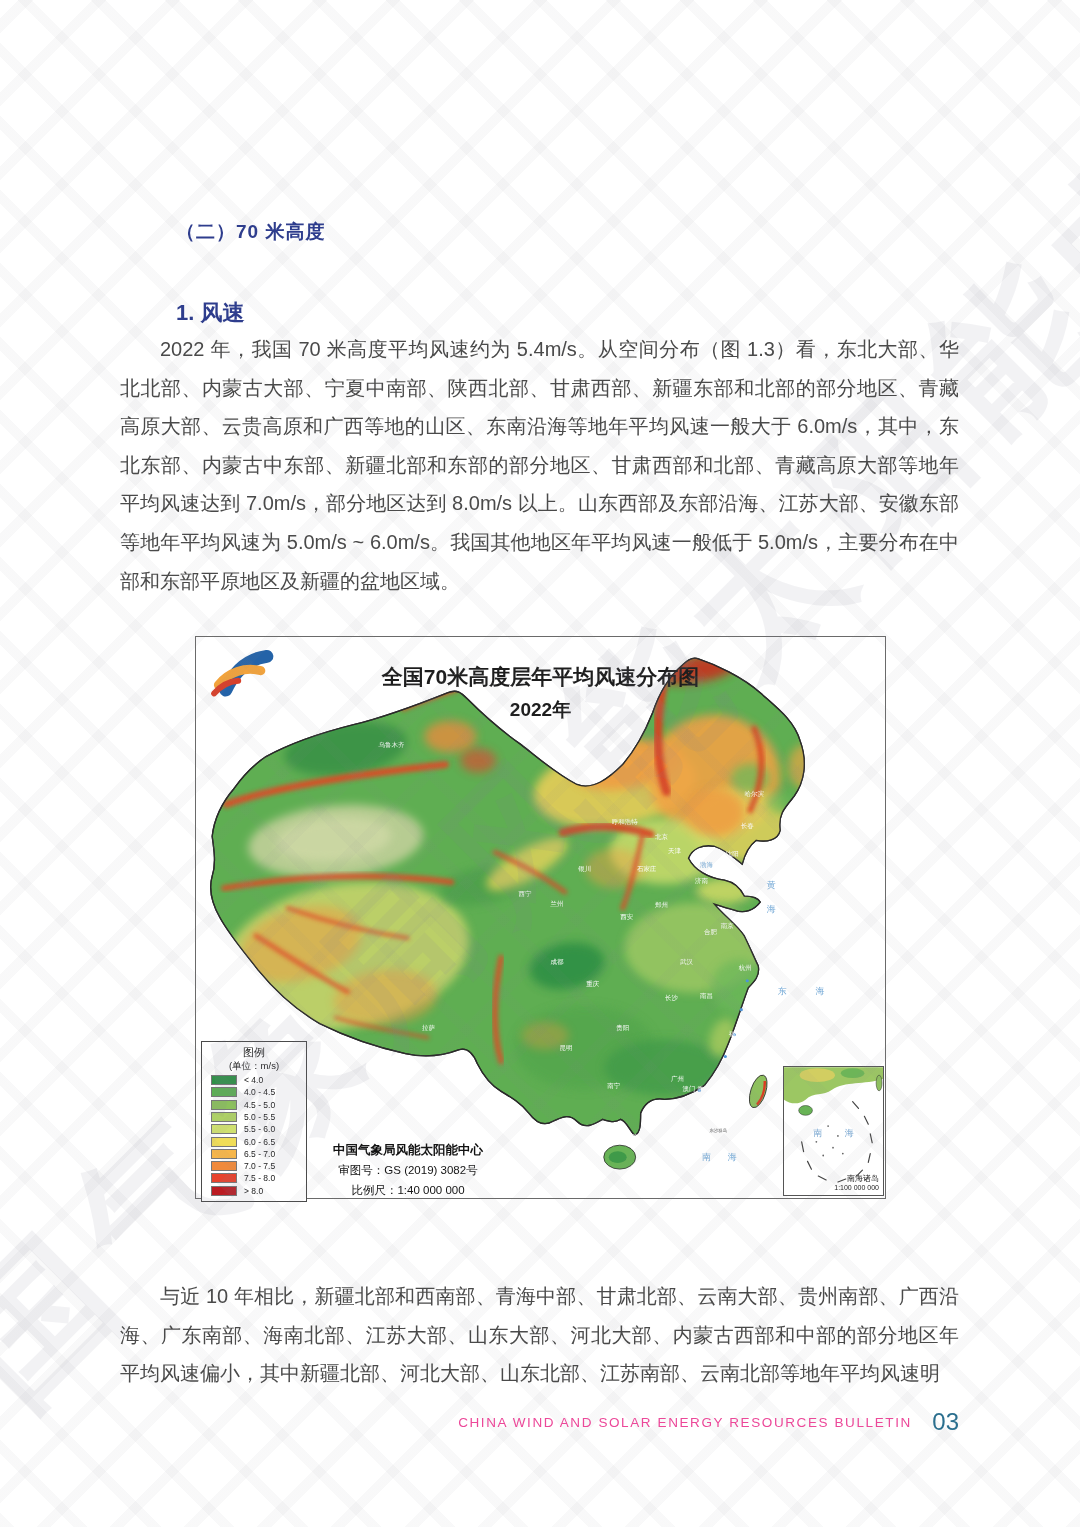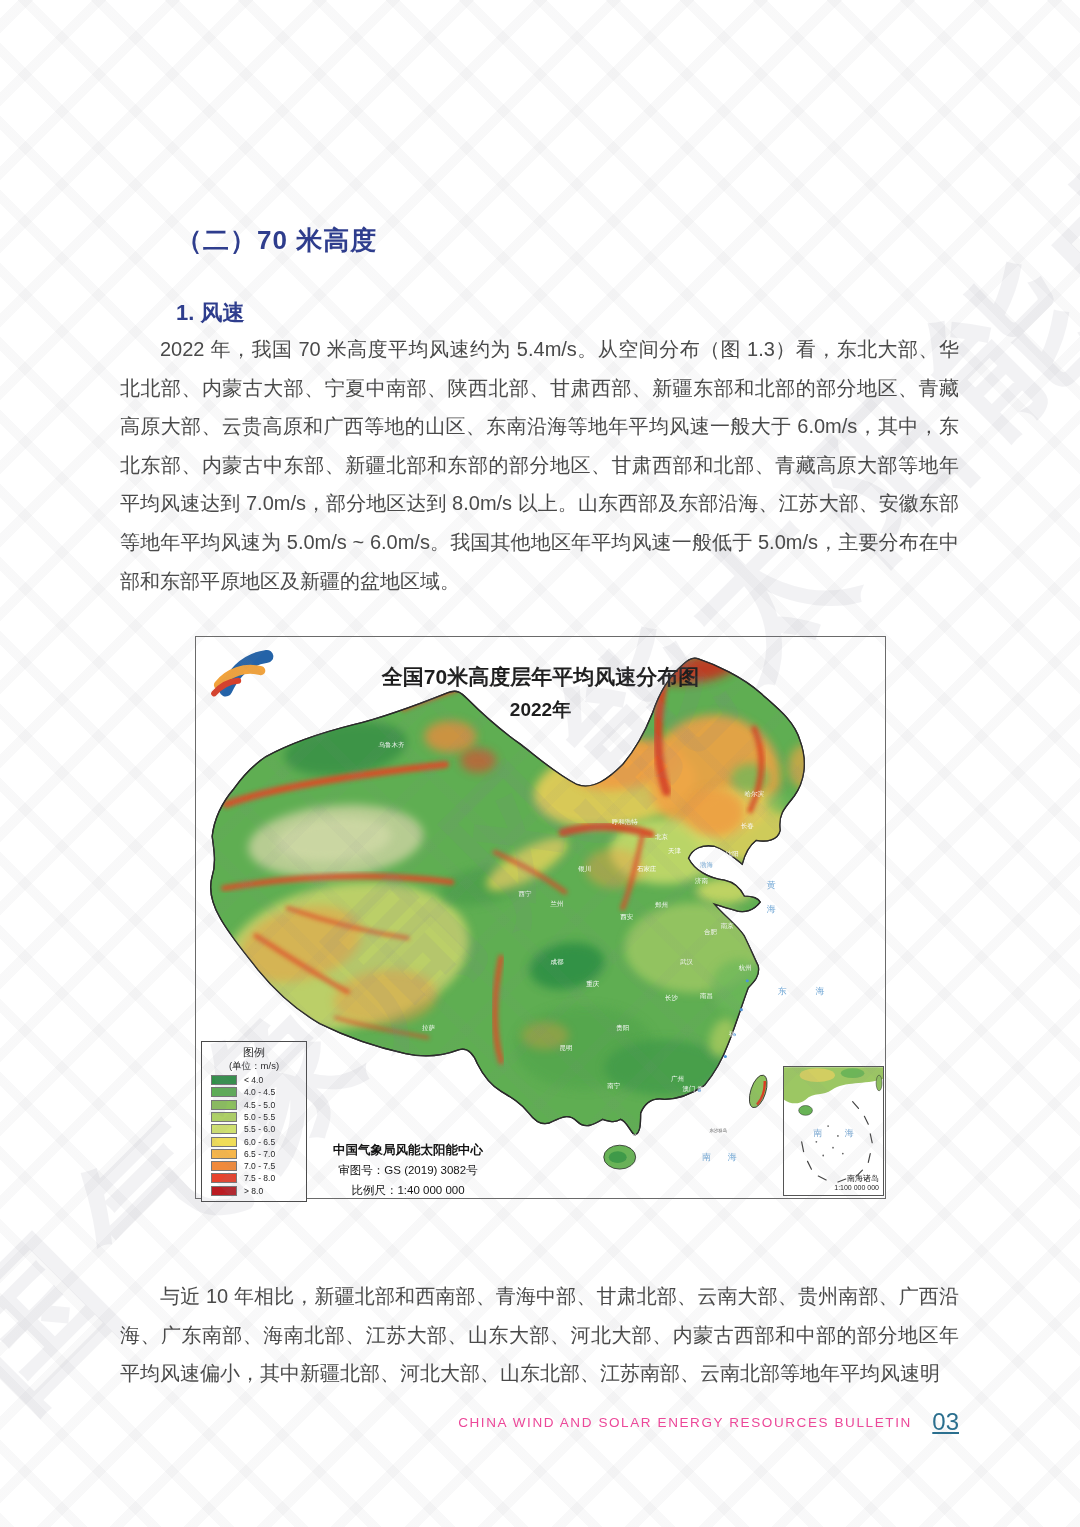--- a/index.html
+++ b/index.html
@@ -7,32 +7,32 @@
         font-family:"Liberation Sans","DejaVu Sans",sans-serif;overflow:hidden;}
   
   .lattice{position:absolute;inset:0;z-index:2;pointer-events:none;
     background:
       repeating-linear-gradient(45deg, rgba(130,130,140,.05) 0 10px, transparent 10px 52px),
       repeating-linear-gradient(-45deg, rgba(130,130,140,.05) 0 10px, transparent 10px 52px);}
   .watermark{position:absolute;z-index:2;left:-430px;top:690px;width:2000px;text-align:center;
     transform:rotate(-45deg);font-size:150px;font-weight:700;letter-spacing:22px;
     color:rgba(130,132,145,.10);white-space:nowrap;pointer-events:none;}
   
-  .section-heading{position:absolute;z-index:3;left:176px;top:206px;font-size:26px;font-weight:700;
+  .section-heading{position:absolute;z-index:3;left:176px;top:206px;font-size:19px;font-weight:700;
     color:#2e3d8d;letter-spacing:1px;}
   .sub-heading{position:absolute;z-index:3;left:168px;top:280px;font-size:22px;font-weight:700;color:#2e3d8d;margin-left:8px;}
   .body-para{position:absolute;z-index:3;left:120px;width:839px;font-size:20px;line-height:38.6px;
     color:#4a4a4a;text-align:justify;text-indent:2em;margin:0;}
   .para-1{top:330px;}
   .para-2{top:1277px;}
   .figure-caption{position:absolute;z-index:3;left:0;top:1222px;width:100%;text-align:center;
     font-size:19px;color:#4a4a4a;}
   .footer{position:absolute;z-index:3;left:120px;top:1408px;width:839px;text-align:right;}
   .footer .bulletin{font-size:13.5px;color:#ec4899;letter-spacing:1.6px;vertical-align:middle;}
-  .footer .pagenum{font-size:24px;color:#2b6f8e;margin-left:16px;vertical-align:middle;text-decoration:underline;}
+  .footer .pagenum{font-size:24px;color:#2b6f8e;margin-left:16px;vertical-align:middle;}
   
   .figure{position:absolute;z-index:1;left:195px;top:636px;width:691px;height:563px;
     border:1.5px solid #6a6a6a;background:#ffffff;box-sizing:border-box;}
   .figure svg.map{position:absolute;left:0;top:0;width:100%;height:100%;}
   .map-logo{position:absolute;left:10px;top:8px;width:70px;height:60px;}
   .map-title{position:absolute;left:0;top:26px;width:100%;text-align:center;font-size:21px;
     font-weight:700;color:#1d1d1d;}
   .map-year{position:absolute;left:0;top:60px;width:100%;text-align:center;font-size:19px;
     font-weight:700;color:#1d1d1d;}
   .legend{position:absolute;left:5px;top:404px;width:106px;background:#fff;border:1.5px solid #4a4a4a;

